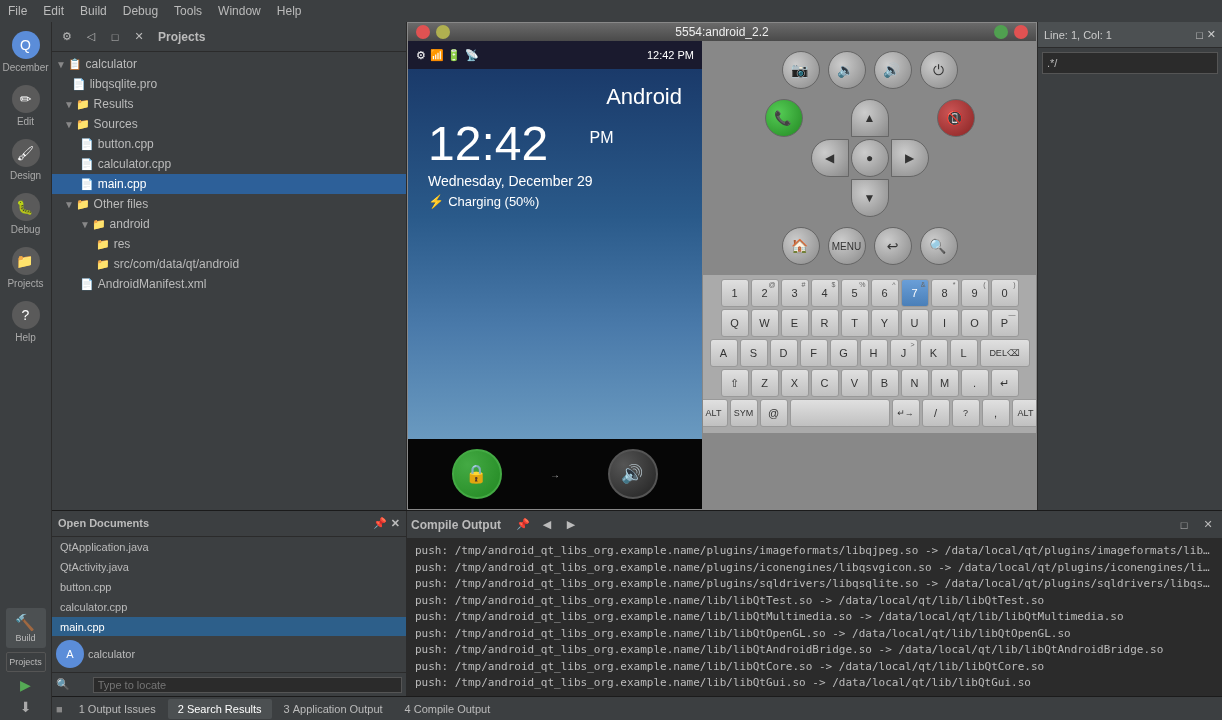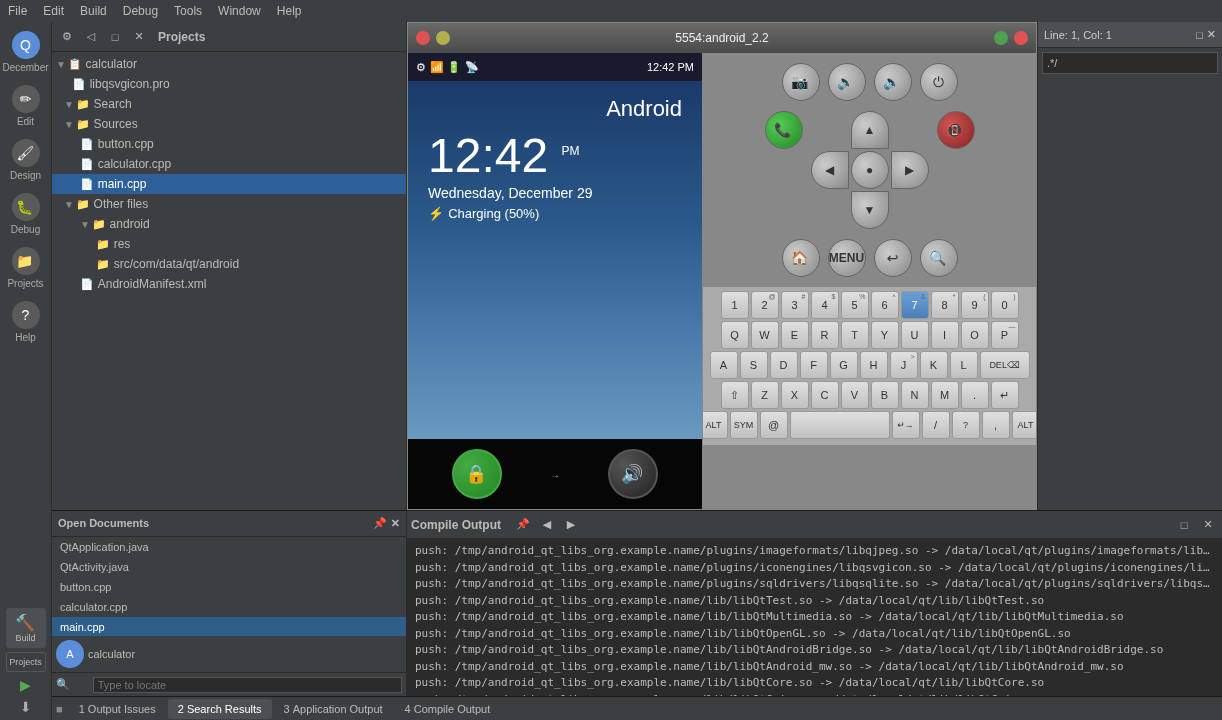--- a/index.html
+++ b/index.html
@@ -140,21 +140,21 @@
       background: #555;
       border: 1px solid #888;
       display: flex;
       flex-direction: column;
       flex: 1;
       overflow: hidden;
     }
 
     .emulator-titlebar {
       background: linear-gradient(to bottom, #6a6a6a, #4a4a4a);
-      height: 30px;
+      height: 18px;
       display: flex;
       align-items: center;
       padding: 0 8px;
       gap: 6px;
       color: #eee;
       font-size: 12px;
     }
     .emulator-titlebar .win-btn {
       width: 14px;
       height: 14px;
@@ -215,21 +215,21 @@
       margin-top: -5px;
     }
 
     .phone-time {
       color: white;
       font-size: 48px;
       font-weight: 200;
       line-height: 1;
       margin-top: 10px;
     }
-    .phone-time .pm { font-size: 12px; vertical-align: super; }
+    .phone-time .pm { font-size: 16px; vertical-align: super; margin-left: 28px; }
     .phone-date {
       color: white;
       font-size: 14px;
       margin-top: 5px;
     }
     .phone-charging {
       color: white;
       font-size: 13px;
       margin-top: 5px;
       display: flex;
@@ -596,27 +596,27 @@
         <div class="project-tree">
 
           <div class="tree-item" style="padding-left:4px;">
             <span class="tree-arrow">▼</span>
             <span class="tree-icon">📋</span>
             <span>calculator</span>
           </div>
 
           <div class="tree-item" style="padding-left:20px;">
             <span class="tree-icon">📄</span>
-            <span>libqsvgicon.pro</span>
+            <span>libqsqlite.pro</span>
           </div>
 
           <div class="tree-item" style="padding-left:12px;">
             <span class="tree-arrow">▼</span>
             <span class="tree-icon">📁</span>
-            <span>Search</span>
+            <span>Results</span>
           </div>
 
           <div class="tree-item" style="padding-left:12px;">
             <span class="tree-arrow">▼</span>
             <span class="tree-icon">📁</span>
             <span>Sources</span>
           </div>
 
           <div class="tree-item" style="padding-left:28px;">
             <span class="tree-icon">📄</span>
@@ -729,21 +729,21 @@
                   <div style="background:transparent;"></div>
                   <div class="dpad-btn dpad-down">▼</div>
                   <div style="background:transparent;"></div>
                 </div>
 
                 <div class="ctrl-btn" style="background:radial-gradient(circle at 35% 35%, #cc5555, #882222);color:white;">📵</div>
               </div>
 
               <div class="ctrl-row">
                 <div class="ctrl-btn">🏠</div>
-                <div class="ctrl-btn" style="font-size:12px;font-weight:bold;">MENU</div>
+                <div class="ctrl-btn" style="font-size:10px;font-weight:normal;">MENU</div>
                 <div class="ctrl-btn">↩</div>
                 <div class="ctrl-btn">🔍</div>
               </div>
 
               <div class="keyboard-container">
 
                 <div class="kb-row">
                   <div class="kb-key">1</div>
                   <div class="kb-key">2<span class="key-sub">@</span></div>
                   <div class="kb-key">3<span class="key-sub">#</span></div>
@@ -873,21 +873,20 @@
           </div>
 
           <div class="compile-output">
           <div>push: /tmp/android_qt_libs_org.example.name/plugins/imageformats/libqjpeg.so -&gt; /data/local/qt/plugins/imageformats/libqjpeg.so</div>
               <div>push: /tmp/android_qt_libs_org.example.name/plugins/iconengines/libqsvgicon.so -&gt; /data/local/qt/plugins/iconengines/libqsvgicon.so</div>
               <div>push: /tmp/android_qt_libs_org.example.name/plugins/sqldrivers/libqsqlite.so -&gt; /data/local/qt/plugins/sqldrivers/libqsqlite.so</div>
               <div>push: /tmp/android_qt_libs_org.example.name/lib/libQtTest.so -&gt; /data/local/qt/lib/libQtTest.so</div>
               <div>push: /tmp/android_qt_libs_org.example.name/lib/libQtMultimedia.so -&gt; /data/local/qt/lib/libQtMultimedia.so</div>
               <div>push: /tmp/android_qt_libs_org.example.name/lib/libQtOpenGL.so -&gt; /data/local/qt/lib/libQtOpenGL.so</div>
               <div>push: /tmp/android_qt_libs_org.example.name/lib/libQtAndroidBridge.so -&gt; /data/local/qt/lib/libQtAndroidBridge.so</div>
-              <div>push: /tmp/android_qt_libs_org.example.name/lib/libQtAndroid_mw.so -&gt; /data/local/qt/lib/libQtAndroid_mw.so</div>
               <div>push: /tmp/android_qt_libs_org.example.name/lib/libQtCore.so -&gt; /data/local/qt/lib/libQtCore.so</div>
               <div>push: /tmp/android_qt_libs_org.example.name/lib/libQtGui.so -&gt; /data/local/qt/lib/libQtGui.so</div>
             </div>
         </div>
       </div>
 
       <div class="bottom-tabs">
         <div style="font-size:11px;color:#888;margin-right:4px;">■</div>
         <div class="bottom-tab">
           <span>1</span>&nbsp;<span>Output Issues</span>

